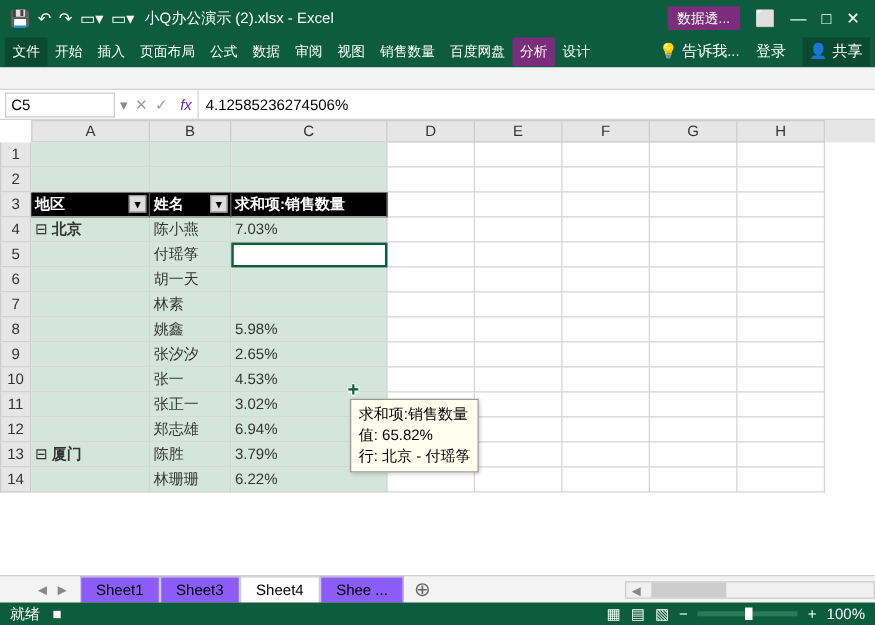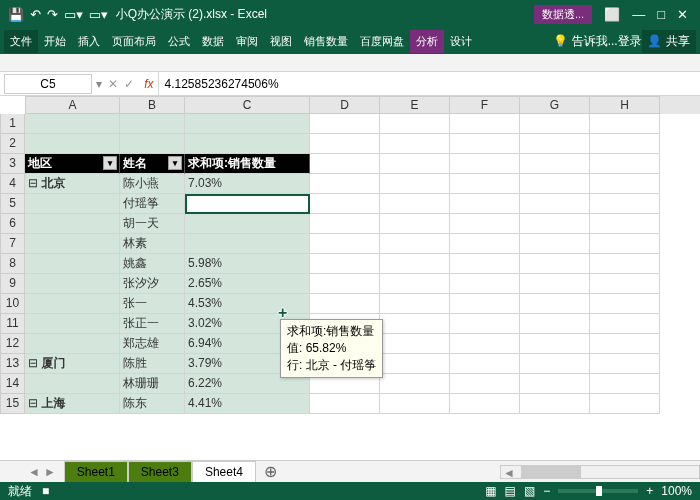--- a/index.html
+++ b/index.html
@@ -7,48 +7,48 @@
 .titlebar{background:#0d5c3f;height:28px;display:flex;align-items:center;color:#fff;}
 .tb-icons{display:flex;gap:6px;padding:0 8px;}
 .tb-icon{color:#fff;font-size:13px;cursor:pointer;}
 .tb-title{flex:1;text-align:left;font-size:12px;}
 .tb-tag{background:#7a2d7a;padding:2px 8px;font-size:11px;}
 .tb-win{display:flex;gap:12px;padding:0 12px;}
 .ribbon{background:#0d5c3f;height:26px;display:flex;align-items:center;color:#fff;padding:0 4px;gap:2px;}
 .rtab{padding:4px 6px;font-size:11px;cursor:pointer;}
 .rtab.file{background:#0a4a32;}
 .rtab.active{background:#7a2d7a;}
-.ribbon-right{margin-left:auto;display:flex;align-items:center;gap:0;}
+.ribbon-right{margin-left:auto;display:flex;align-items:center;gap:13px;}
 .share{background:#0a4a32;padding:3px 6px;}
 .toolbar-area{height:18px;background:#f3f3f3;border-bottom:1px solid #d4d4d4;}
 .formula-bar{height:24px;background:#fff;border-bottom:1px solid #d4d4d4;display:flex;align-items:center;}
-.name-box{width:88px;border:1px solid #ccc;margin:2px 4px;padding:2px 4px;height:20px;background:#fff;text-align:center;}
+.name-box{width:88px;border:1px solid #ccc;margin:2px 4px;padding:2px 4px;height:20px;background:#fff;}
 .fb-btns{display:flex;gap:6px;padding:0 6px;color:#999;}
-.fx{font-style:italic;color:#c2410c;padding:0 4px;}
+.fx{font-style:italic;color:#6d28d9;padding:0 4px;}
 .formula-input{flex:1;padding:2px 6px;border-left:1px solid #d4d4d4;height:100%;display:flex;align-items:center;text-align:center;}
 .grid{position:relative;background:#fff;}
 .col-headers{display:flex;margin-left:25px;background:#e6e6e6;}
 .ch{border:1px solid #ccc;border-left:none;text-align:center;height:18px;line-height:16px;color:#333;}
 .ch.first{border-left:1px solid #ccc;}
 .row{display:flex;}
 .rh{width:25px;background:#e6e6e6;border:1px solid #ccc;border-top:none;text-align:center;height:20px;line-height:18px;color:#333;}
 .cell{border-right:1px solid #d4d4d4;border-bottom:1px solid #d4d4d4;height:20px;line-height:18px;padding:0 3px;overflow:hidden;white-space:nowrap;}
 .hdr{background:#000;color:#fff;font-weight:bold;border-right:1px solid #555;position:relative;}
 .hdr .fbtn{position:absolute;right:2px;top:2px;width:14px;height:14px;background:#ddd;color:#000;text-align:center;line-height:12px;font-size:9px;border:1px solid #999;}
 .sel-col{background:#d4e6dc;}
 .active-cell{border:2px solid #0d5c3f!important;background:#fff!important;position:relative;z-index:2;}
 .reg{color:#333;}
 .rt{text-align:left;}
 .exp{color:#333;font-weight:normal;}
 .tooltip{position:absolute;left:280px;top:223px;background:#fffff0;border:1px solid #999;padding:3px 6px;font-size:11px;z-index:10;box-shadow:1px 1px 3px rgba(0,0,0,0.2);}
 .cursor-plus{position:absolute;left:278px;top:208px;font-size:16px;color:#000;font-weight:bold;z-index:11;}
 .cursor-plus::before{content:"+";color:#0d5c3f;text-shadow:-1px 0 #fff,1px 0 #fff,0 -1px #fff,0 1px #fff;}
 .sheet-tabs{position:absolute;bottom:18px;left:0;right:0;height:22px;background:#f3f3f3;border-top:1px solid #ccc;display:flex;align-items:center;padding-left:20px;}
 .st-nav{display:flex;gap:4px;color:#888;padding:0 8px;}
-.stab{padding:3px 12px;border:1px solid #ccc;background:#4d7c0f;cursor:pointer;}
+.stab{padding:3px 12px;border:1px solid #ccc;background:#8b5cf6;cursor:pointer;}
 .stab.active{background:#fff;border-bottom:1px solid #fff;}
 .st-add{padding:0 8px;color:#666;cursor:pointer;font-size:16px;}
 .hscroll{margin-left:auto;width:200px;height:14px;background:#f0f0f0;border:1px solid #ccc;display:flex;}
 .hscroll .thumb{width:60px;background:#ccc;margin-left:4px;}
 .statusbar{position:absolute;bottom:0;left:0;right:0;height:18px;background:#0d5c3f;color:#fff;display:flex;align-items:center;padding:0 8px;font-size:11px;}
 .sb-right{margin-left:auto;display:flex;align-items:center;gap:8px;}
 .zoom-slider{width:80px;height:4px;background:#2a7a5a;position:relative;}
 .zoom-slider .zt{position:absolute;left:38px;top:-3px;width:6px;height:10px;background:#fff;}
 .wA{width:95px}.wB{width:65px}.wC{width:125px}.wD{width:70px}.wE{width:70px}.wF{width:70px}.wG{width:70px}.wH{width:70px}
 </style>
@@ -267,49 +267,39 @@
         <div class="rh">14</div>
         <div class="cell wA sel-col reg"></div>
         <div class="cell wB sel-col reg">林珊珊</div>
         <div class="cell wC sel-col reg rt">6.22%</div>
         <div class="cell wD"></div>
         <div class="cell wE"></div>
         <div class="cell wF"></div>
         <div class="cell wG"></div>
         <div class="cell wH"></div>
       </div>
-      <div class="row">
-        <div class="rh">15</div>
-        <div class="cell wA sel-col reg"><span class="exp">⊟</span> <b>上海</b></div>
-        <div class="cell wB sel-col reg">陈东</div>
-        <div class="cell wC sel-col reg rt">4.41%</div>
-        <div class="cell wD"></div>
-        <div class="cell wE"></div>
-        <div class="cell wF"></div>
-        <div class="cell wG"></div>
-        <div class="cell wH"></div>
-      </div>
     </div>
   <div class="cursor-plus"></div>
   <div class="tooltip">
     <div>求和项:销售数量</div>
     <div>值: 65.82%</div>
     <div>行: 北京 - 付瑶筝</div>
   </div>
 </div>
 
 <div class="sheet-tabs">
   <div class="st-nav">
     <span>◄</span>
     <span>►</span>
   </div>
   <div id="stabs" style="display:flex">
       <div class="stab">Sheet1</div>
       <div class="stab">Sheet3</div>
       <div class="stab active">Sheet4</div>
+      <div class="stab">Shee ...</div>
     </div>
   <span class="st-add">⊕</span>
   <div class="hscroll">
       <span style="padding:0 2px;color:#888">◄</span>
       <div class="thumb"></div>
     </div>
 </div>
 
 <div class="statusbar">
   <span>就绪</span>

